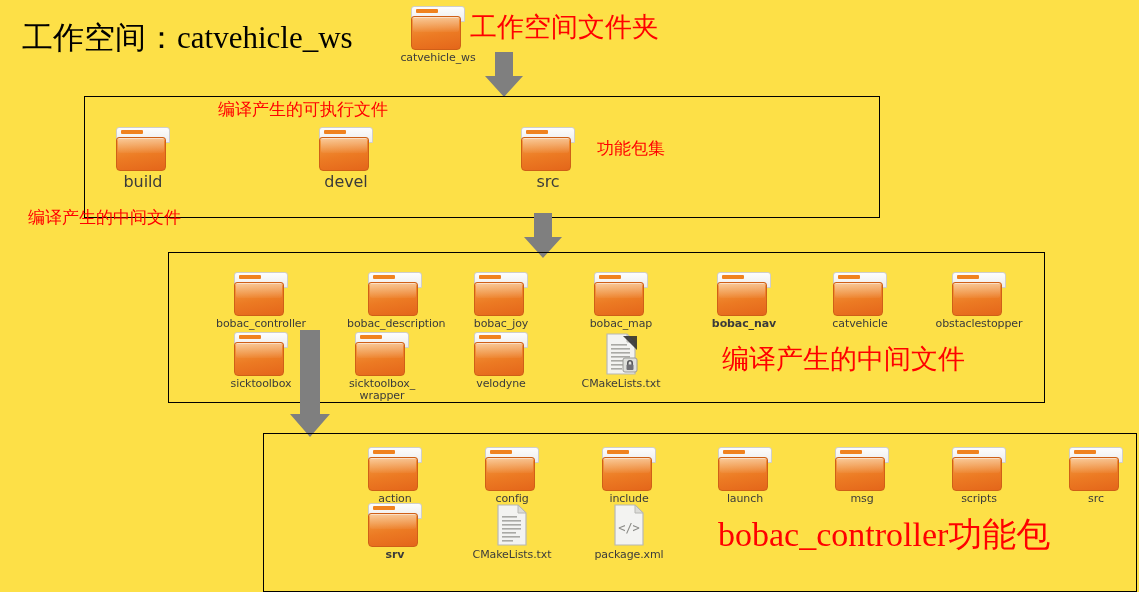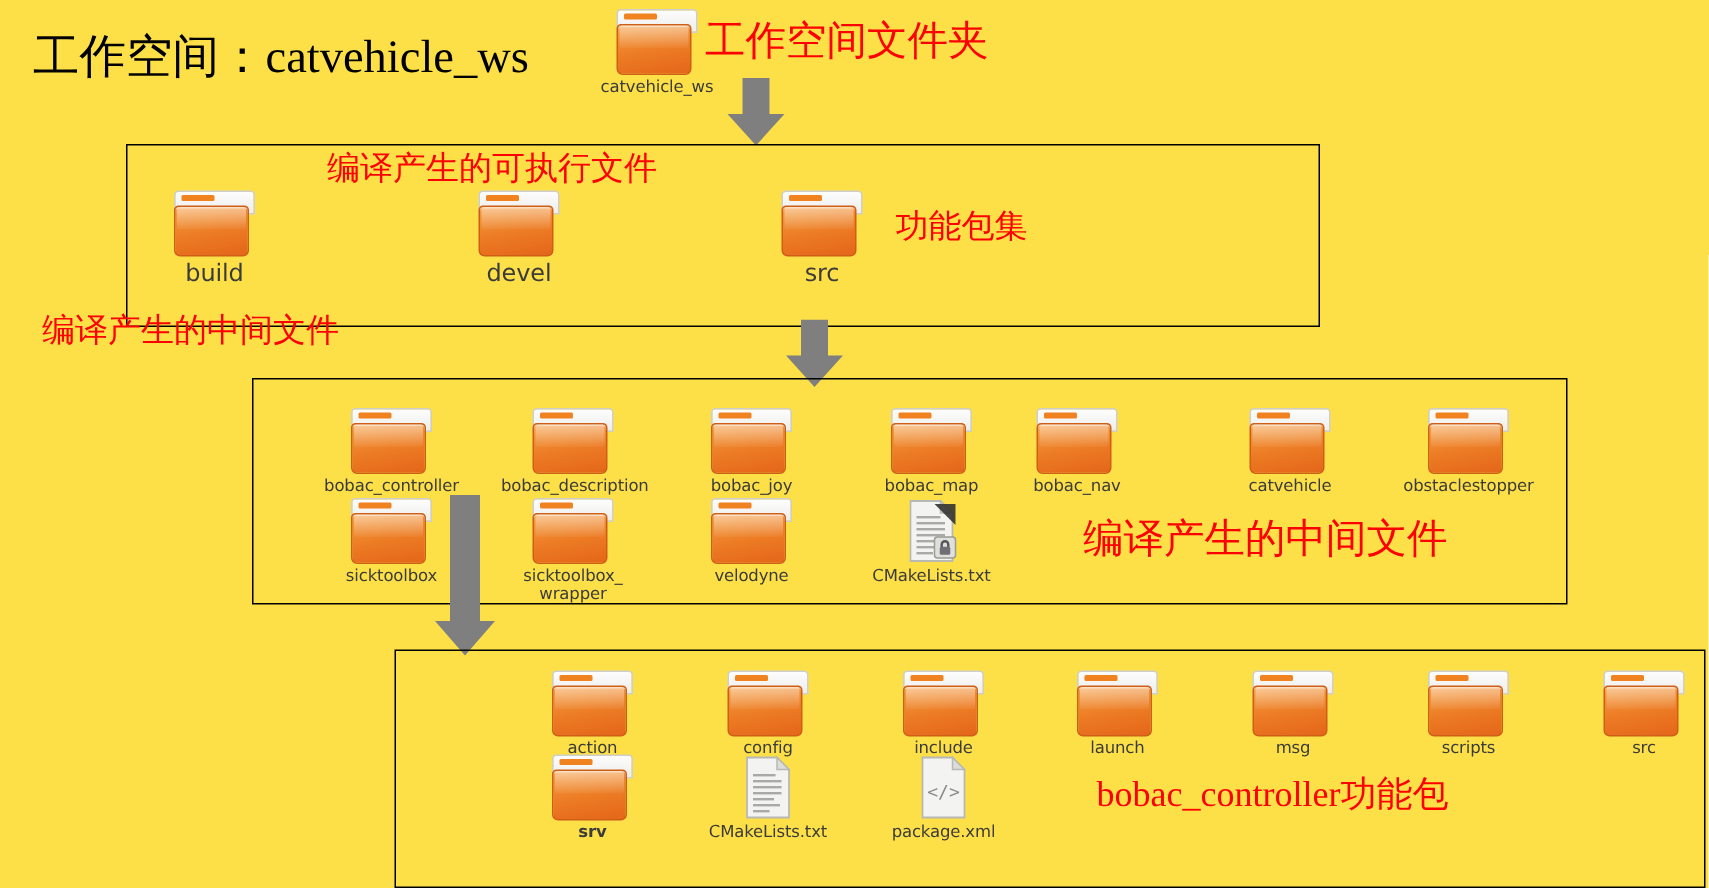--- a/index.html
+++ b/index.html
@@ -107,21 +107,21 @@
   .docicon {
     position: relative;
     width: 54px;
     height: 44px;
     margin: 0 auto;
   }
   .docicon svg { display:block; margin: 0 auto; }
 
   
   .anno-lg { font-size: 27px; }
-  .anno-md { font-size: 22px; }
+  .anno-md { font-size: 17px; }
 </style>
 </head>
 <body>
 
 <div id="canvas">
 
   <div class="title-serif" style="left:22px; top:17px; font-size:31px;">
     <span>工作空间：</span><span>catvehicle_ws</span>
   </div>
 
@@ -188,21 +188,21 @@
   <div class="item" style="left:213px; top:272px;">
     <div class="folder">
       <div class="back"></div>
       <div class="tabstrip"></div>
       <div class="front"></div>
       <div class="gloss"></div>
     </div>
     <span class="label">bobac_controller</span>
   </div>
 
-  <div class="item" style="left:334px; top:272px;">
+  <div class="item" style="left:347px; top:272px;">
     <div class="folder">
       <div class="back"></div>
       <div class="tabstrip"></div>
       <div class="front"></div>
       <div class="gloss"></div>
     </div>
     <span class="label">bobac_description</span>
   </div>
 
   <div class="item" style="left:453px; top:272px;">
@@ -218,21 +218,21 @@
   <div class="item" style="left:573px; top:272px;">
     <div class="folder">
       <div class="back"></div>
       <div class="tabstrip"></div>
       <div class="front"></div>
       <div class="gloss"></div>
     </div>
     <span class="label">bobac_map</span>
   </div>
 
-  <div class="item" style="left:670px; top:272px;">
+  <div class="item" style="left:696px; top:272px;font-weight:bold;">
     <div class="folder">
       <div class="back"></div>
       <div class="tabstrip"></div>
       <div class="front"></div>
       <div class="gloss"></div>
     </div>
     <span class="label">bobac_nav</span>
   </div>
 
   <div class="item" style="left:812px; top:272px;">
@@ -420,15 +420,15 @@
     <div class="docicon">
       <svg width="40" height="44" viewBox="0 0 40 44">
         <path d="M6 2 H26 L34 10 V42 H6 Z" fill="#f3f3f1" stroke="#b8b8b4" stroke-width="1.2"></path>
         <path d="M26 2 L34 10 H26 Z" fill="#dcdcd8" stroke="#b8b8b4" stroke-width="1"></path>
         <text x="20" y="29" text-anchor="middle" font-family="DejaVu Sans Mono, monospace" font-size="12" fill="#8a8a86">&lt;/&gt;</text>
       </svg>
     </div>
     <span class="label">package.xml</span>
   </div>
 
-  <div class="red-anno" style="left:718px; top:518px; font-size:24px;margin-left:13px;">bobac_controller功能包</div>
+  <div class="red-anno" style="left:718px; top:518px; font-size:34px;">bobac_controller功能包</div>
 
 </div>
 
 </body></html>

